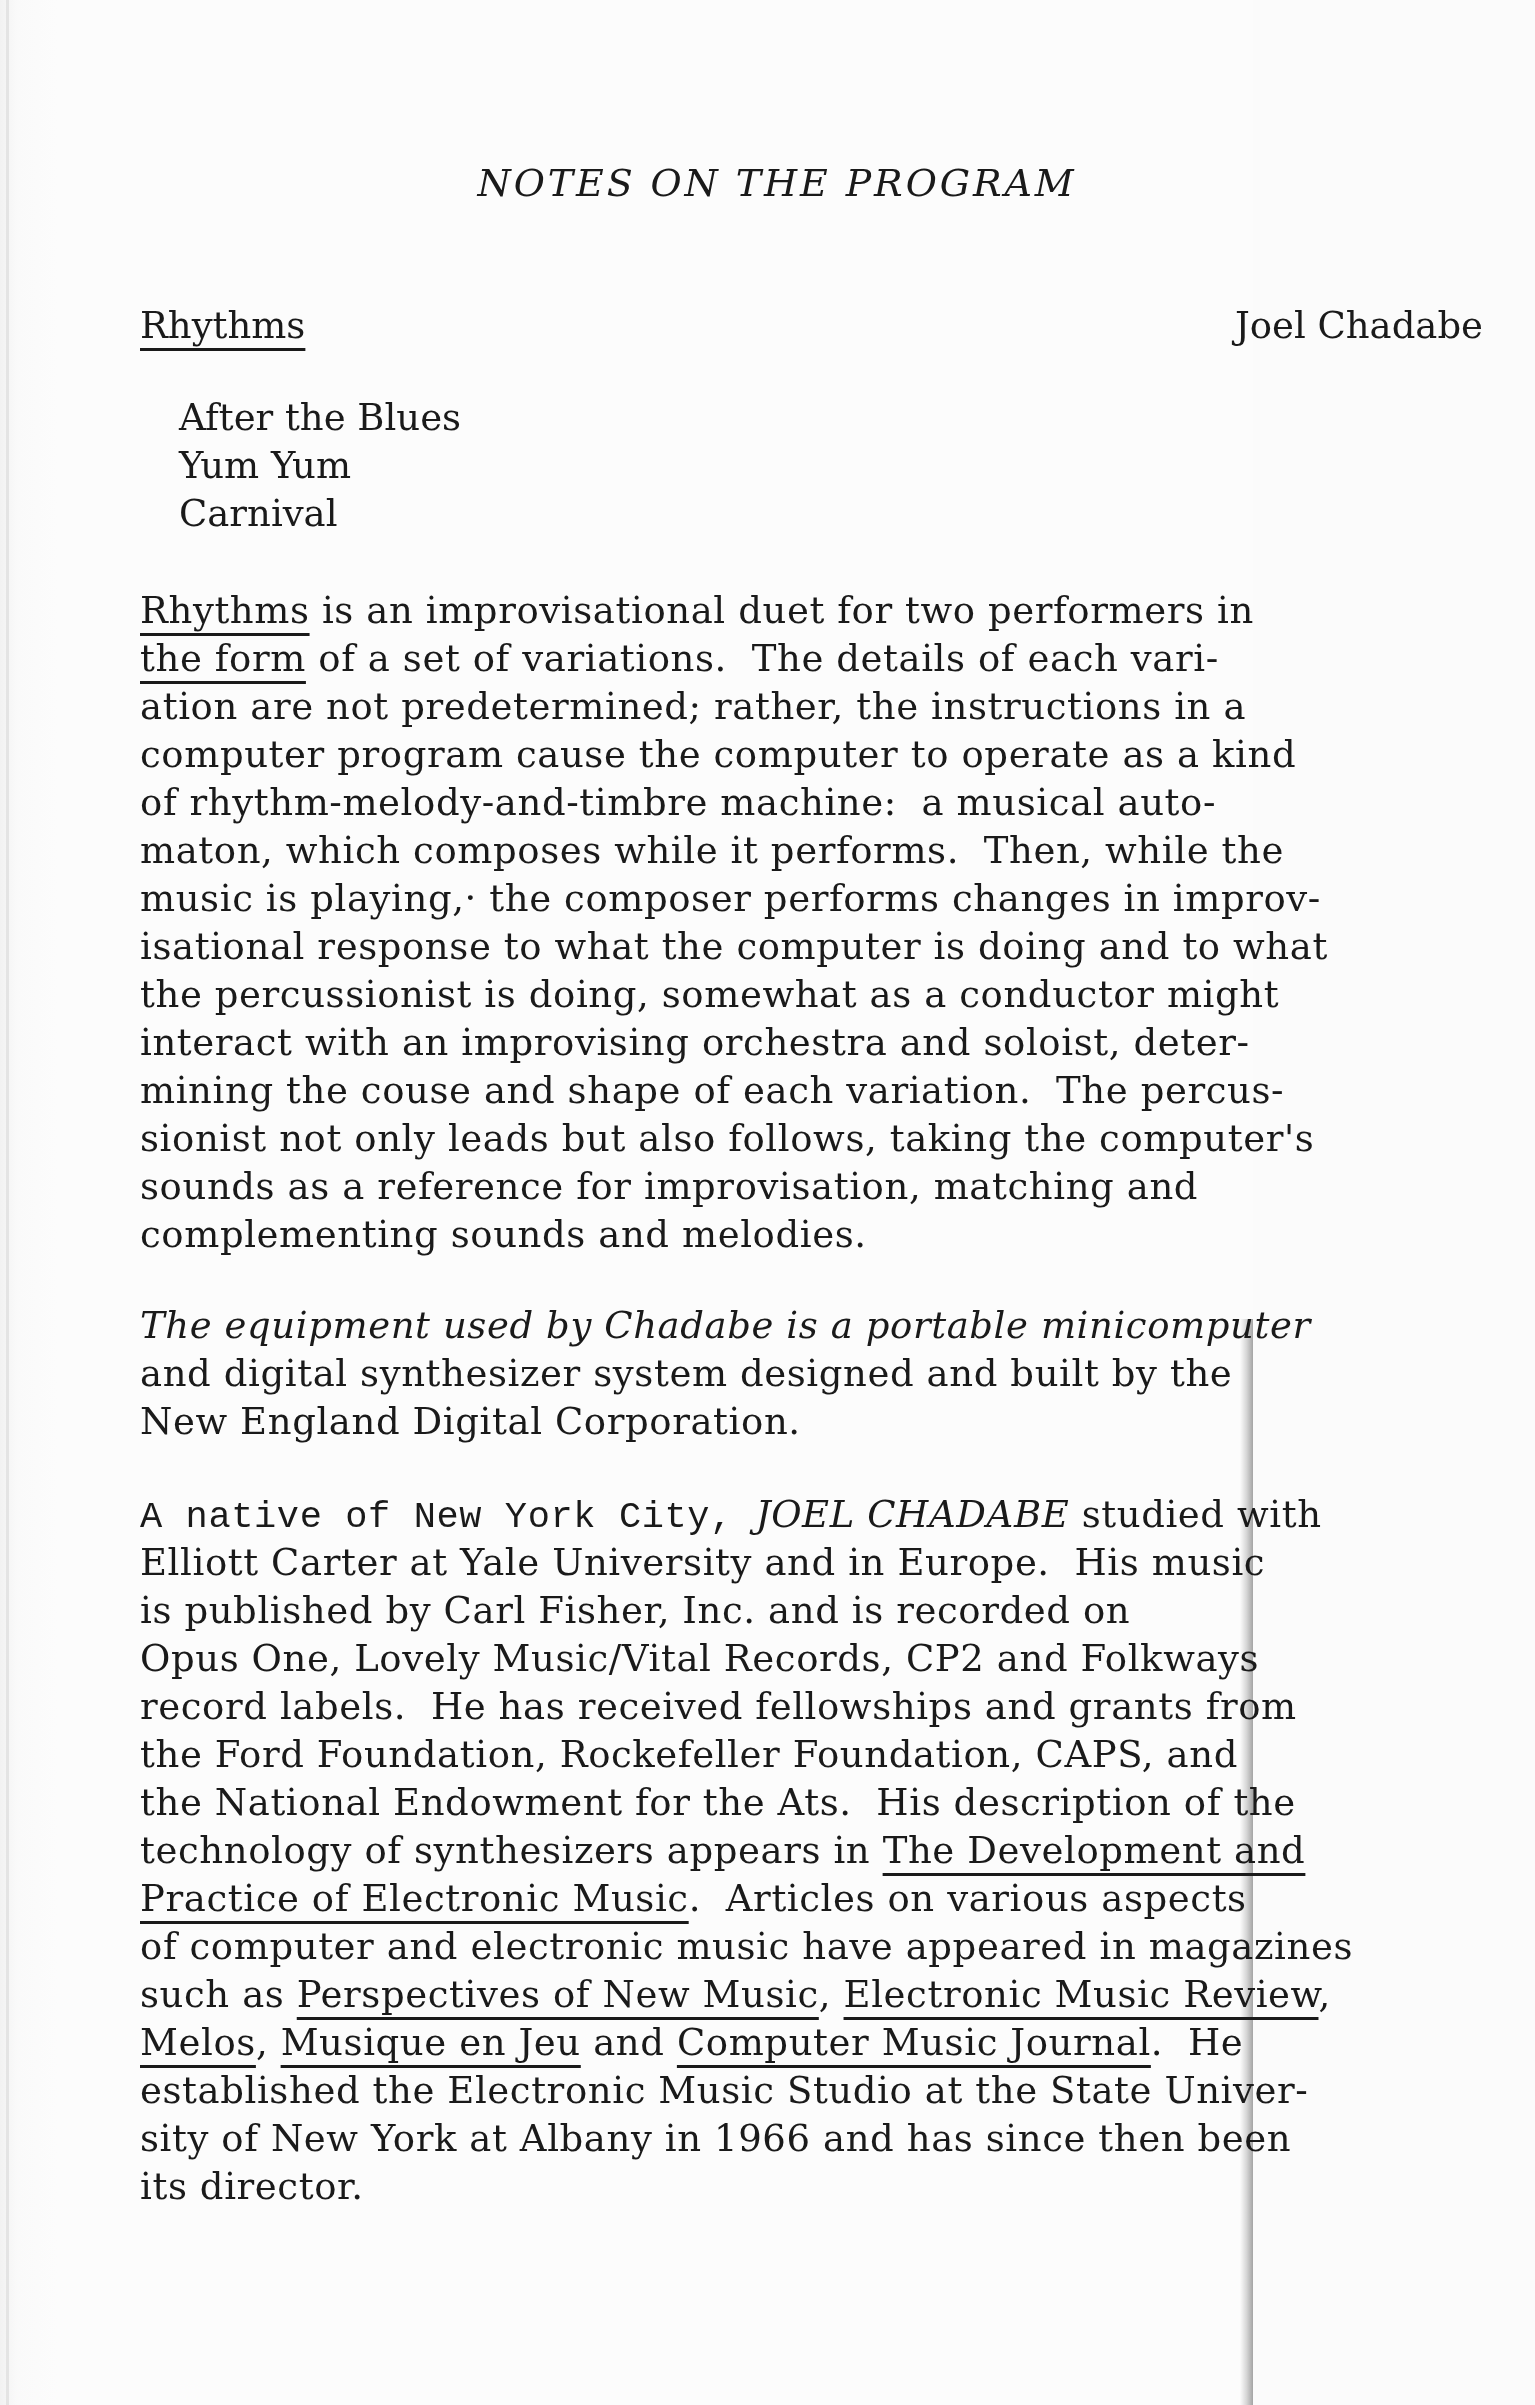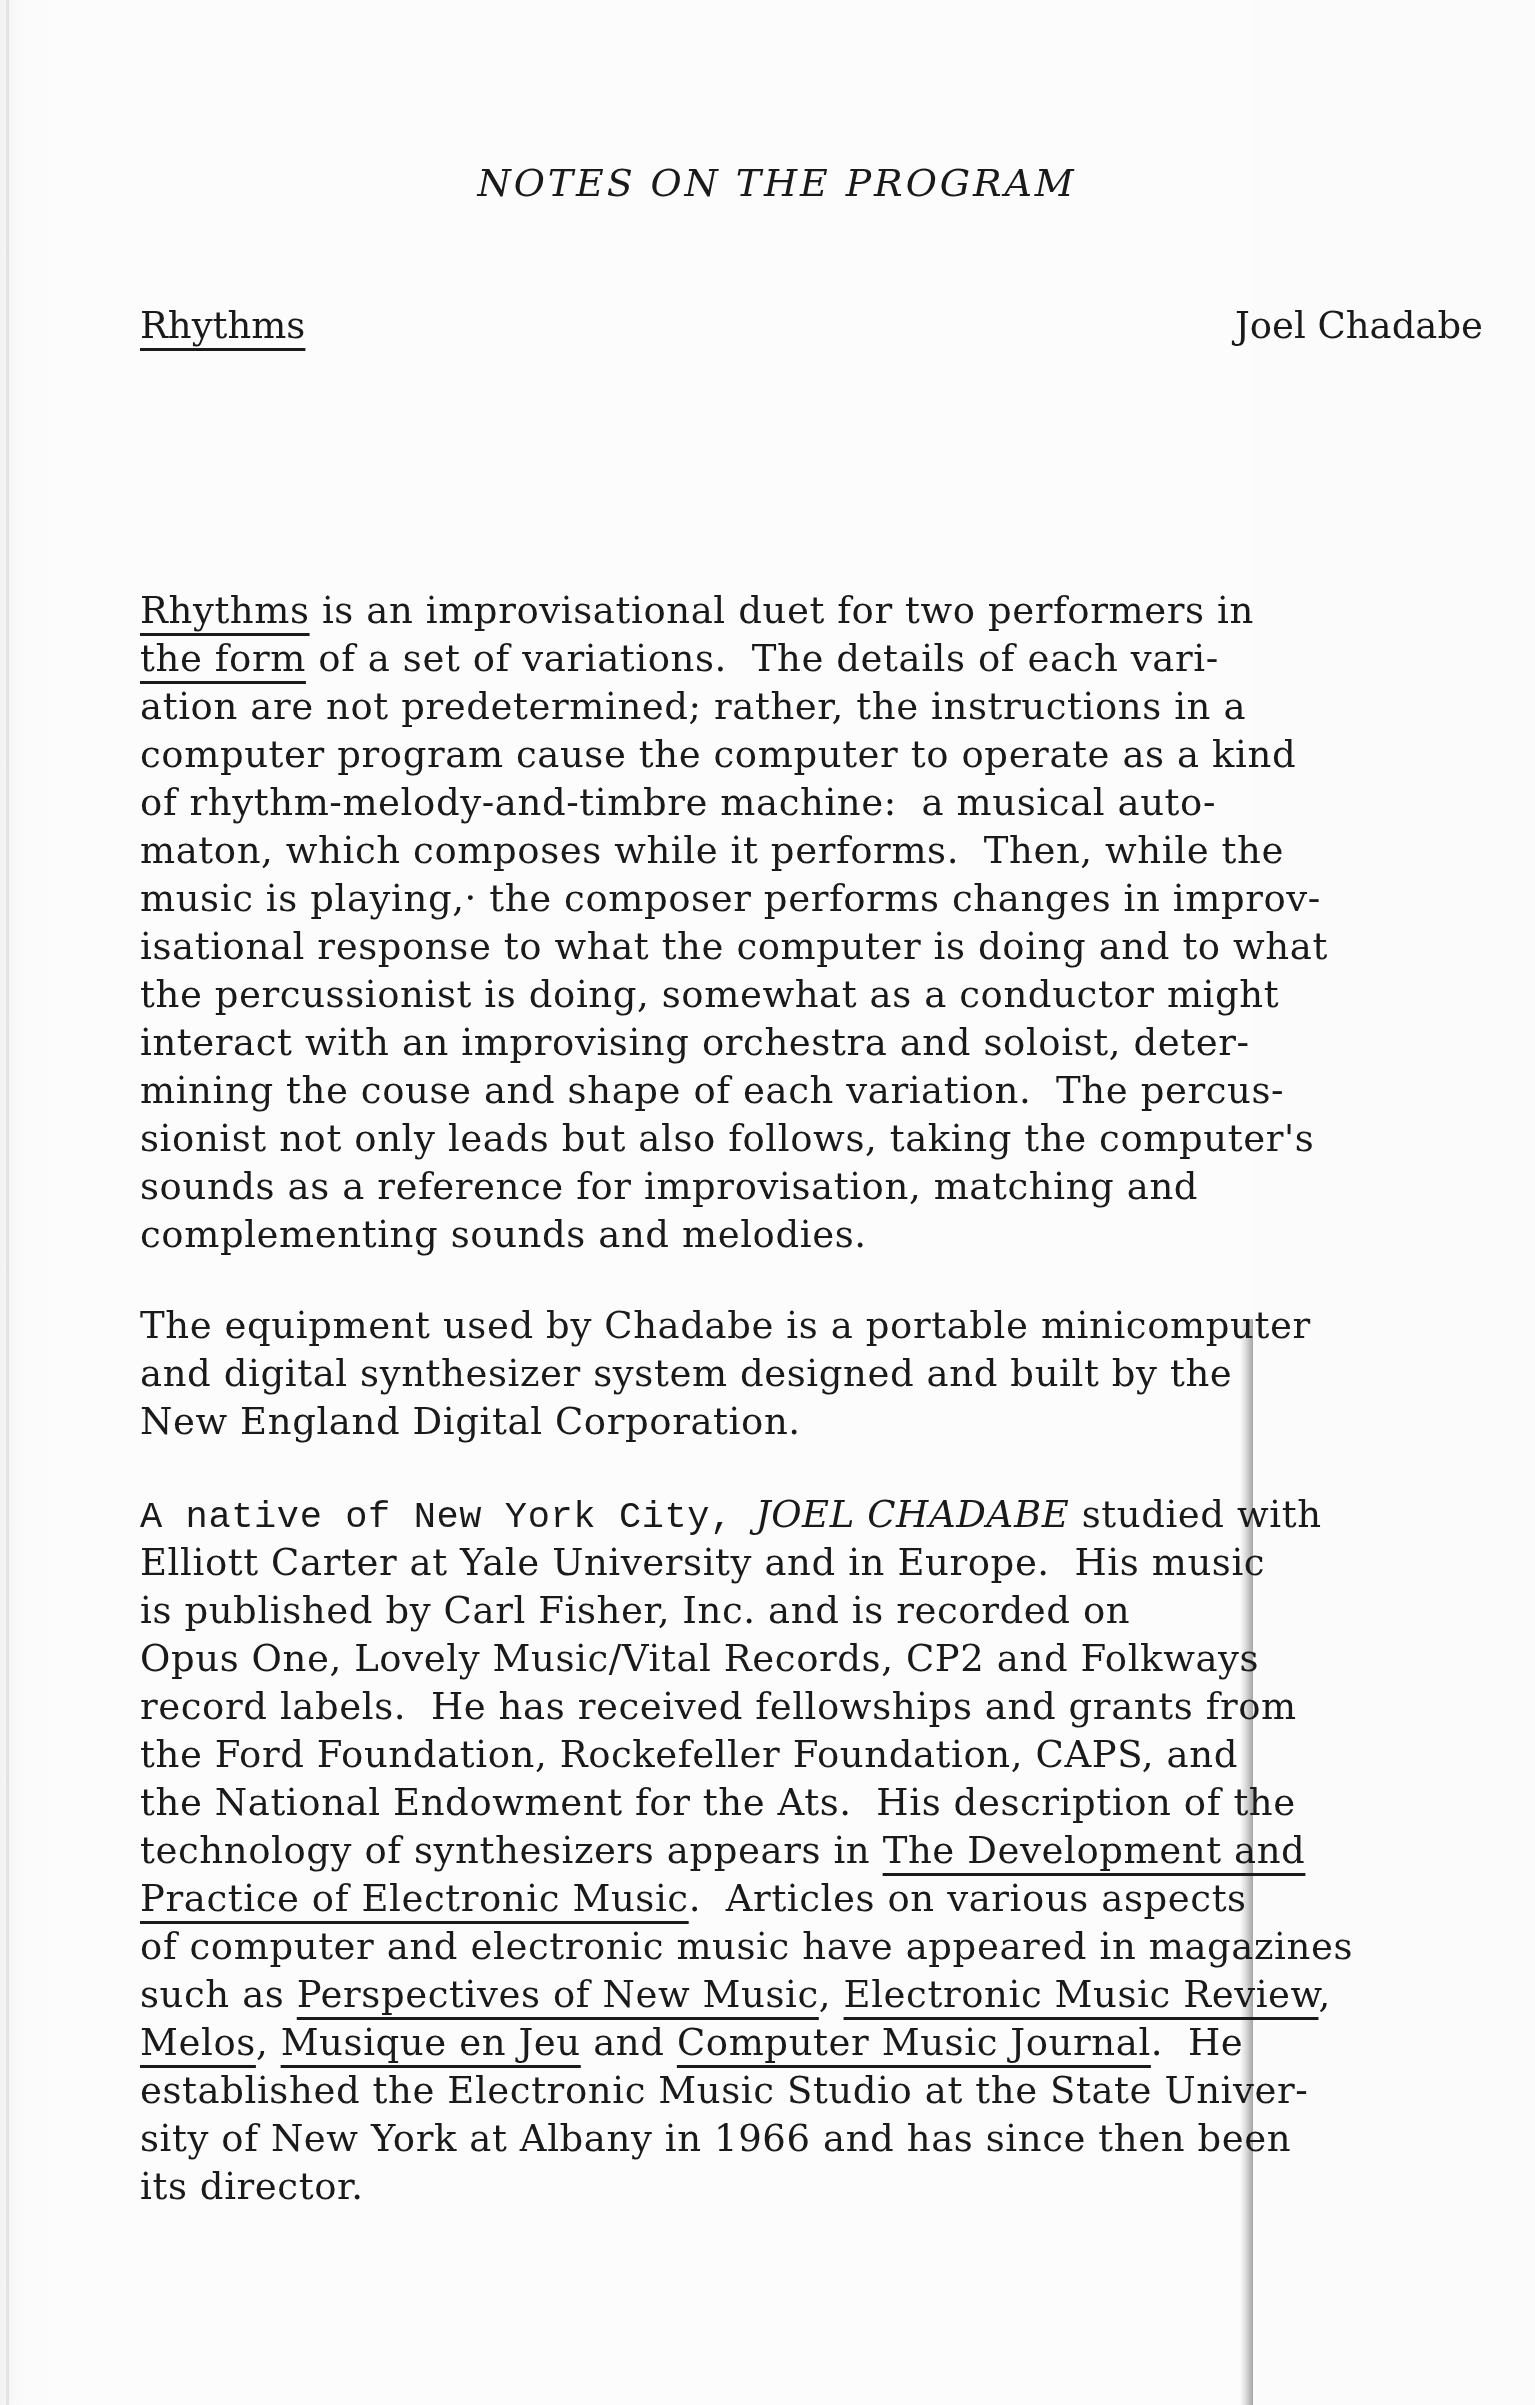--- a/index.html
+++ b/index.html
@@ -106,39 +106,44 @@
   <div class="left-edge"></div>
   <div class="right-shadow"></div>
 
   <div class="title">NOTES ON THE PROGRAM</div>
 
   <div class="piece-header">
     <span class="piece-title">Rhythms</span>
     <span class="composer">Joel Chadabe</span>
   </div>
 
+  <ul class="movements">
+    <li>After the Blues</li>
+    <li>Yum Yum</li>
+    <li>Carnival</li>
+  </ul>
 
   <div class="body-text para1">
       <span class="line"><span class="u" style="white-space: pre;">Rhythms</span><span style="white-space: pre;"> is an improvisational duet for two performers in</span></span>
       <span class="line"><span class="u" style="white-space: pre;">the form</span><span style="white-space: pre;"> of a set of variations.  The details of each vari-</span></span>
       <span class="line"><span style="white-space: pre;">ation are not predetermined; rather, the instructions in a</span></span>
       <span class="line"><span style="white-space: pre;">computer program cause the computer to operate as a kind</span></span>
       <span class="line"><span style="white-space: pre;">of rhythm-melody-and-timbre machine:  a musical auto-</span></span>
       <span class="line"><span style="white-space: pre;">maton, which composes while it performs.  Then, while the</span></span>
       <span class="line"><span style="white-space: pre;">music is playing,· the composer performs changes in improv-</span></span>
       <span class="line"><span style="white-space: pre;">isational response to what the computer is doing and to what</span></span>
       <span class="line"><span style="white-space: pre;">the percussionist is doing, somewhat as a conductor might</span></span>
       <span class="line"><span style="white-space: pre;">interact with an improvising orchestra and soloist, deter-</span></span>
       <span class="line"><span style="white-space: pre;">mining the couse and shape of each variation.  The percus-</span></span>
       <span class="line"><span style="white-space: pre;">sionist not only leads but also follows, taking the computer's</span></span>
       <span class="line"><span style="white-space: pre;">sounds as a reference for improvisation, matching and</span></span>
       <span class="line"><span style="white-space: pre;">complementing sounds and melodies.</span></span>
     </div>
   <div class="body-text para2">
-      <span class="line"><span style="white-space: pre;">The equipment used by Chadabe is a portable minicomputer</span></span>
+      <span class="line"><span style="white-space: pre; font-style: italic;">The equipment used by Chadabe is a portable minicomputer</span></span>
       <span class="line"><span style="white-space: pre;">and digital synthesizer system designed and built by the</span></span>
       <span class="line"><span style="white-space: pre;">New England Digital Corporation.</span></span>
     </div>
   <div class="body-text para3">
       <span class="line"><span style="white-space: pre; font-family: Liberation Mono, monospace;">A native of New York City, </span><span class="it" style="white-space: pre;">JOEL CHADABE</span><span style="white-space: pre;"> studied with</span></span>
       <span class="line"><span style="white-space: pre;">Elliott Carter at Yale University and in Europe.  His music</span></span>
       <span class="line"><span style="white-space: pre;">is published by Carl Fisher, Inc. and is recorded on</span></span>
       <span class="line"><span style="white-space: pre;">Opus One, Lovely Music/Vital Records, CP2 and Folkways</span></span>
       <span class="line"><span style="white-space: pre;">record labels.  He has received fellowships and grants from</span></span>
       <span class="line"><span style="white-space: pre;">the Ford Foundation, Rockefeller Foundation, CAPS, and</span></span>

